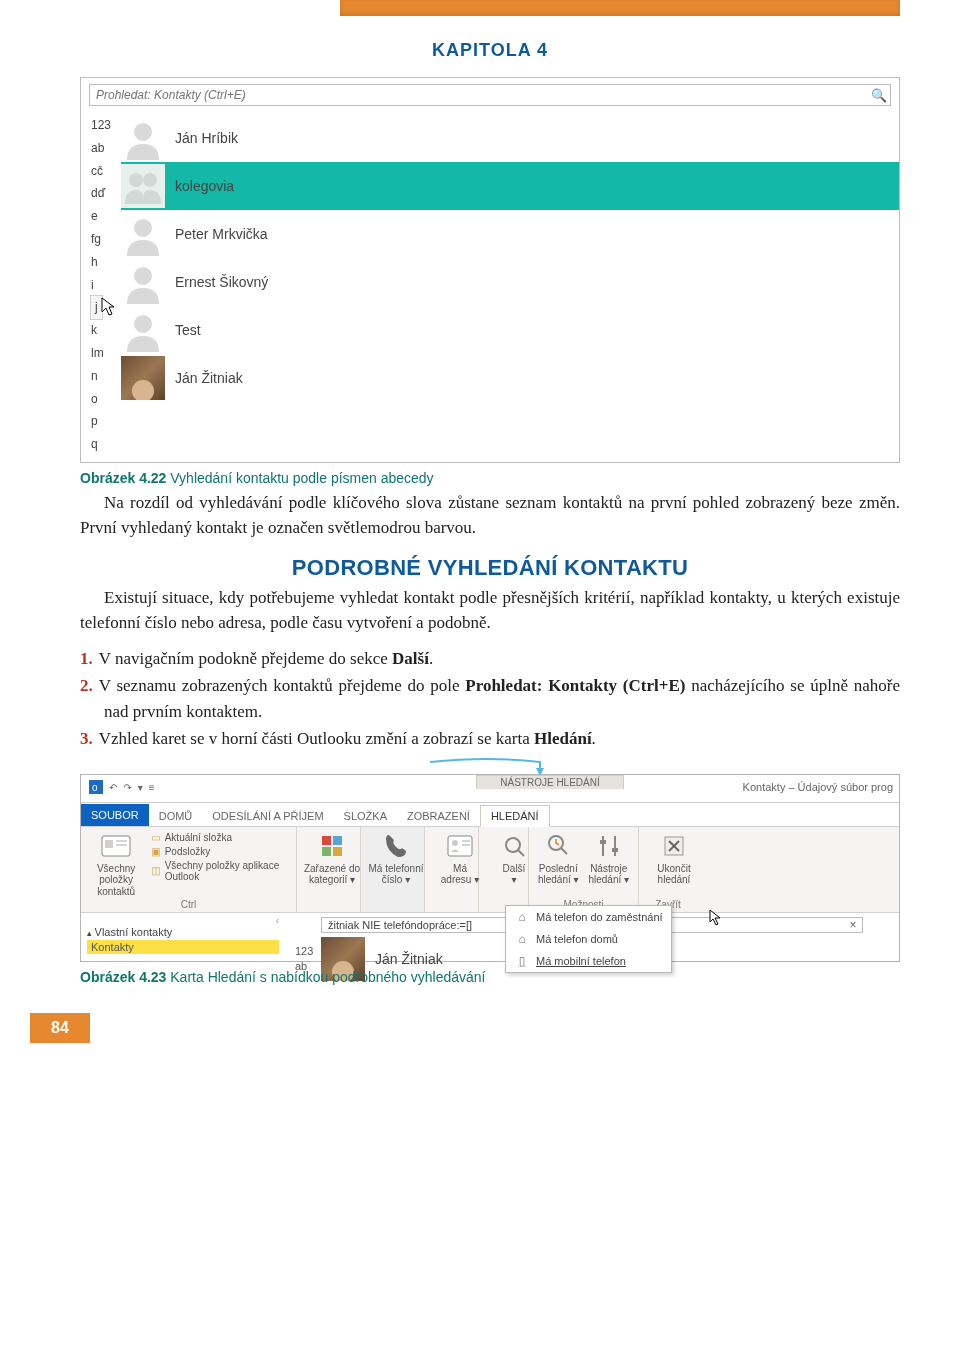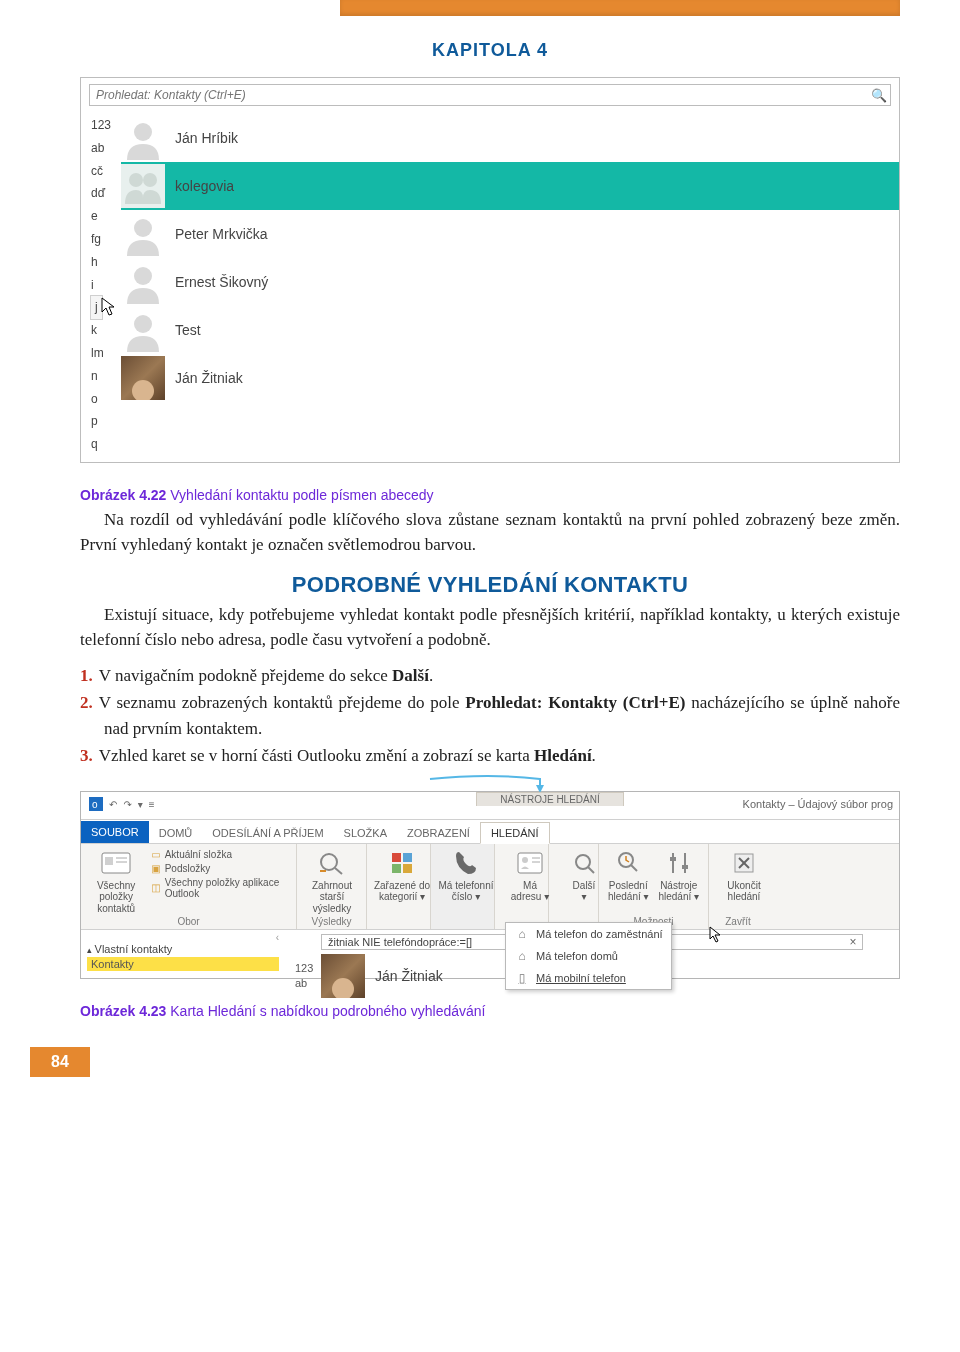--- a/index.html
+++ b/index.html
@@ -111,22 +111,22 @@
     width:44px; height:44px; margin-right:10px;
     background: linear-gradient(135deg,#6b4e35 0%,#9b7853 50%,#5d4129 100%);
     display:flex;align-items:flex-end;justify-content:center;
     overflow:hidden;
   }
   .photo-avatar .head { width:22px;height:22px;border-radius:50%;background:#d9b58f;margin-bottom:-2px; }
   .contact-name { font-size: 14px; color:#444; }
   .caption {
     font-family: Arial, sans-serif;
     font-size: 14px;
-    color: #6d28d9;
-    margin: 24px 0 4px 0;
+    color: #0f766e;
+    margin: 7px 0 4px 0;
   }
   .caption b { font-weight: 700; }
   .body-text {
     font-size: 17px;
     line-height: 1.5;
     margin: 2px 0 10px 0;
     text-align: justify;
   }
   .body-indent { text-indent: 24px; }
   .section-head {
@@ -495,36 +495,23 @@
                 <div class="small-btn">
                   <span style="color:#d8a340;">▣</span>
                   <span>Podsložky</span>
                 </div>
                 <div class="small-btn">
                   <span style="color:#d8a340;">◫</span>
                   <span>Všechny položky aplikace Outlook</span>
                 </div>
               </div>
         </div>
-        <div class="label">Obor</div>
-      </div>
-
-      <div class="ribbon-group" style="width:70px;">
-        <div class="big-btn">
-          <div class="ic">
-            <svg width="28" height="24" viewBox="0 0 28 24">
-                  <ellipse cx="11" cy="11" rx="8" ry="8" fill="none" stroke="#888" stroke-width="2"></ellipse>
-                  <line x1="17" y1="17" x2="24" y2="23" stroke="#888" stroke-width="2"></line>
-                  <path d="M2 20 L8 20" stroke="#d78b2a" stroke-width="2"></path>
-                </svg>
-          </div>
-          <div>Zahrnout starší výsledky</div>
-        </div>
-        <div class="label">Výsledky</div>
-      </div>
+        <div class="label">Ctrl</div>
+      </div>
+
 
       <div class="ribbon-group" style="width:64px;">
         <div class="big-btn">
           <div class="ic">
             <svg width="24" height="24" viewBox="0 0 24 24">
                   <rect x="2" y="2" width="9" height="9" fill="#d94a3a"></rect>
                   <rect x="13" y="2" width="9" height="9" fill="#5aa3d6"></rect>
                   <rect x="2" y="13" width="9" height="9" fill="#7cb56a"></rect>
                   <rect x="13" y="13" width="9" height="9" fill="#d9a83a"></rect>
                 </svg>

